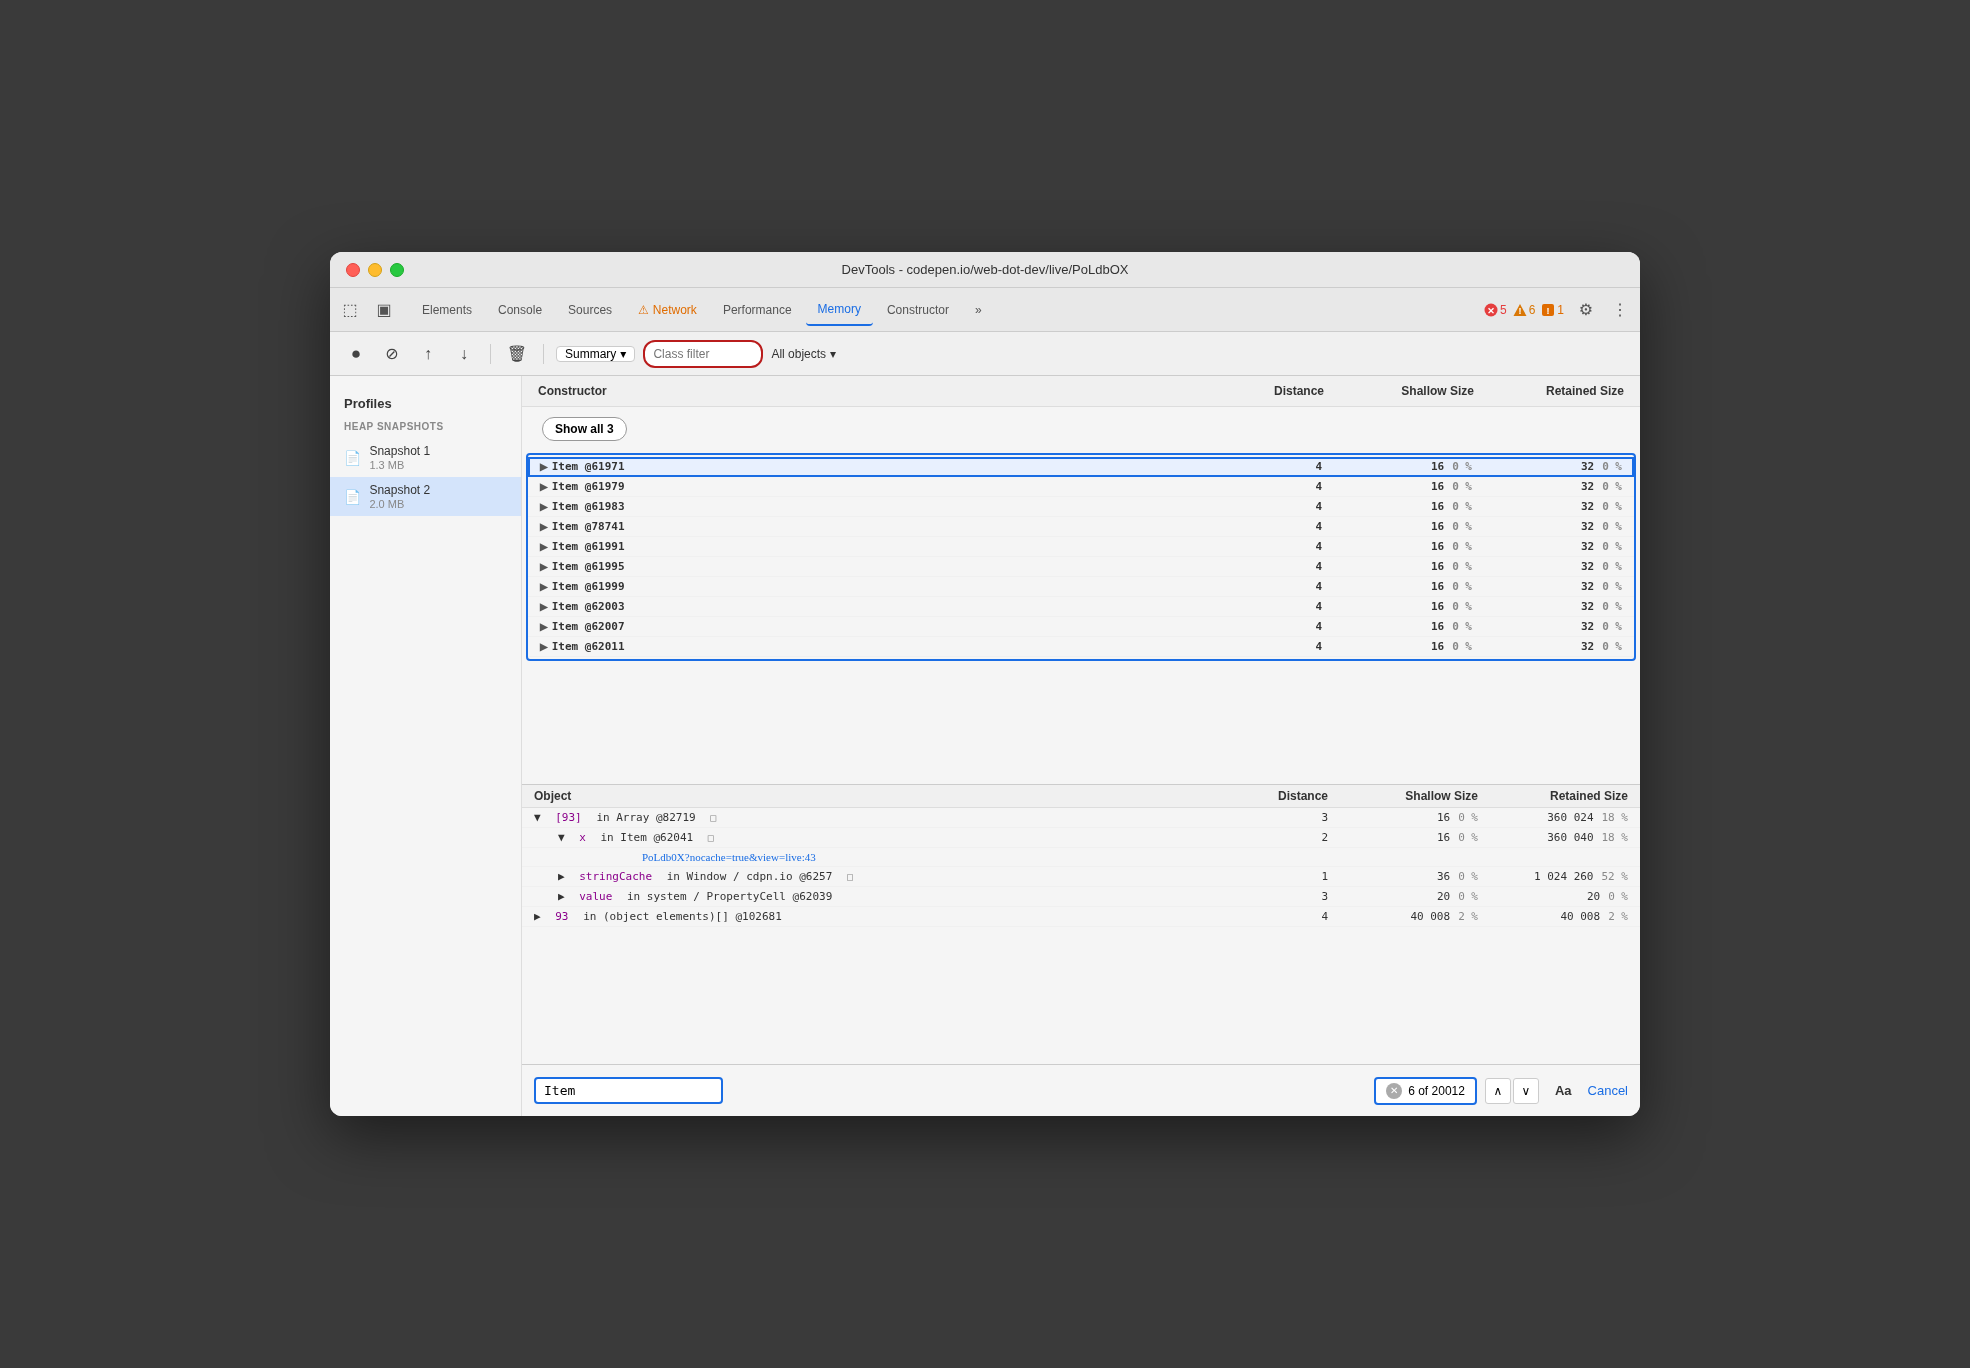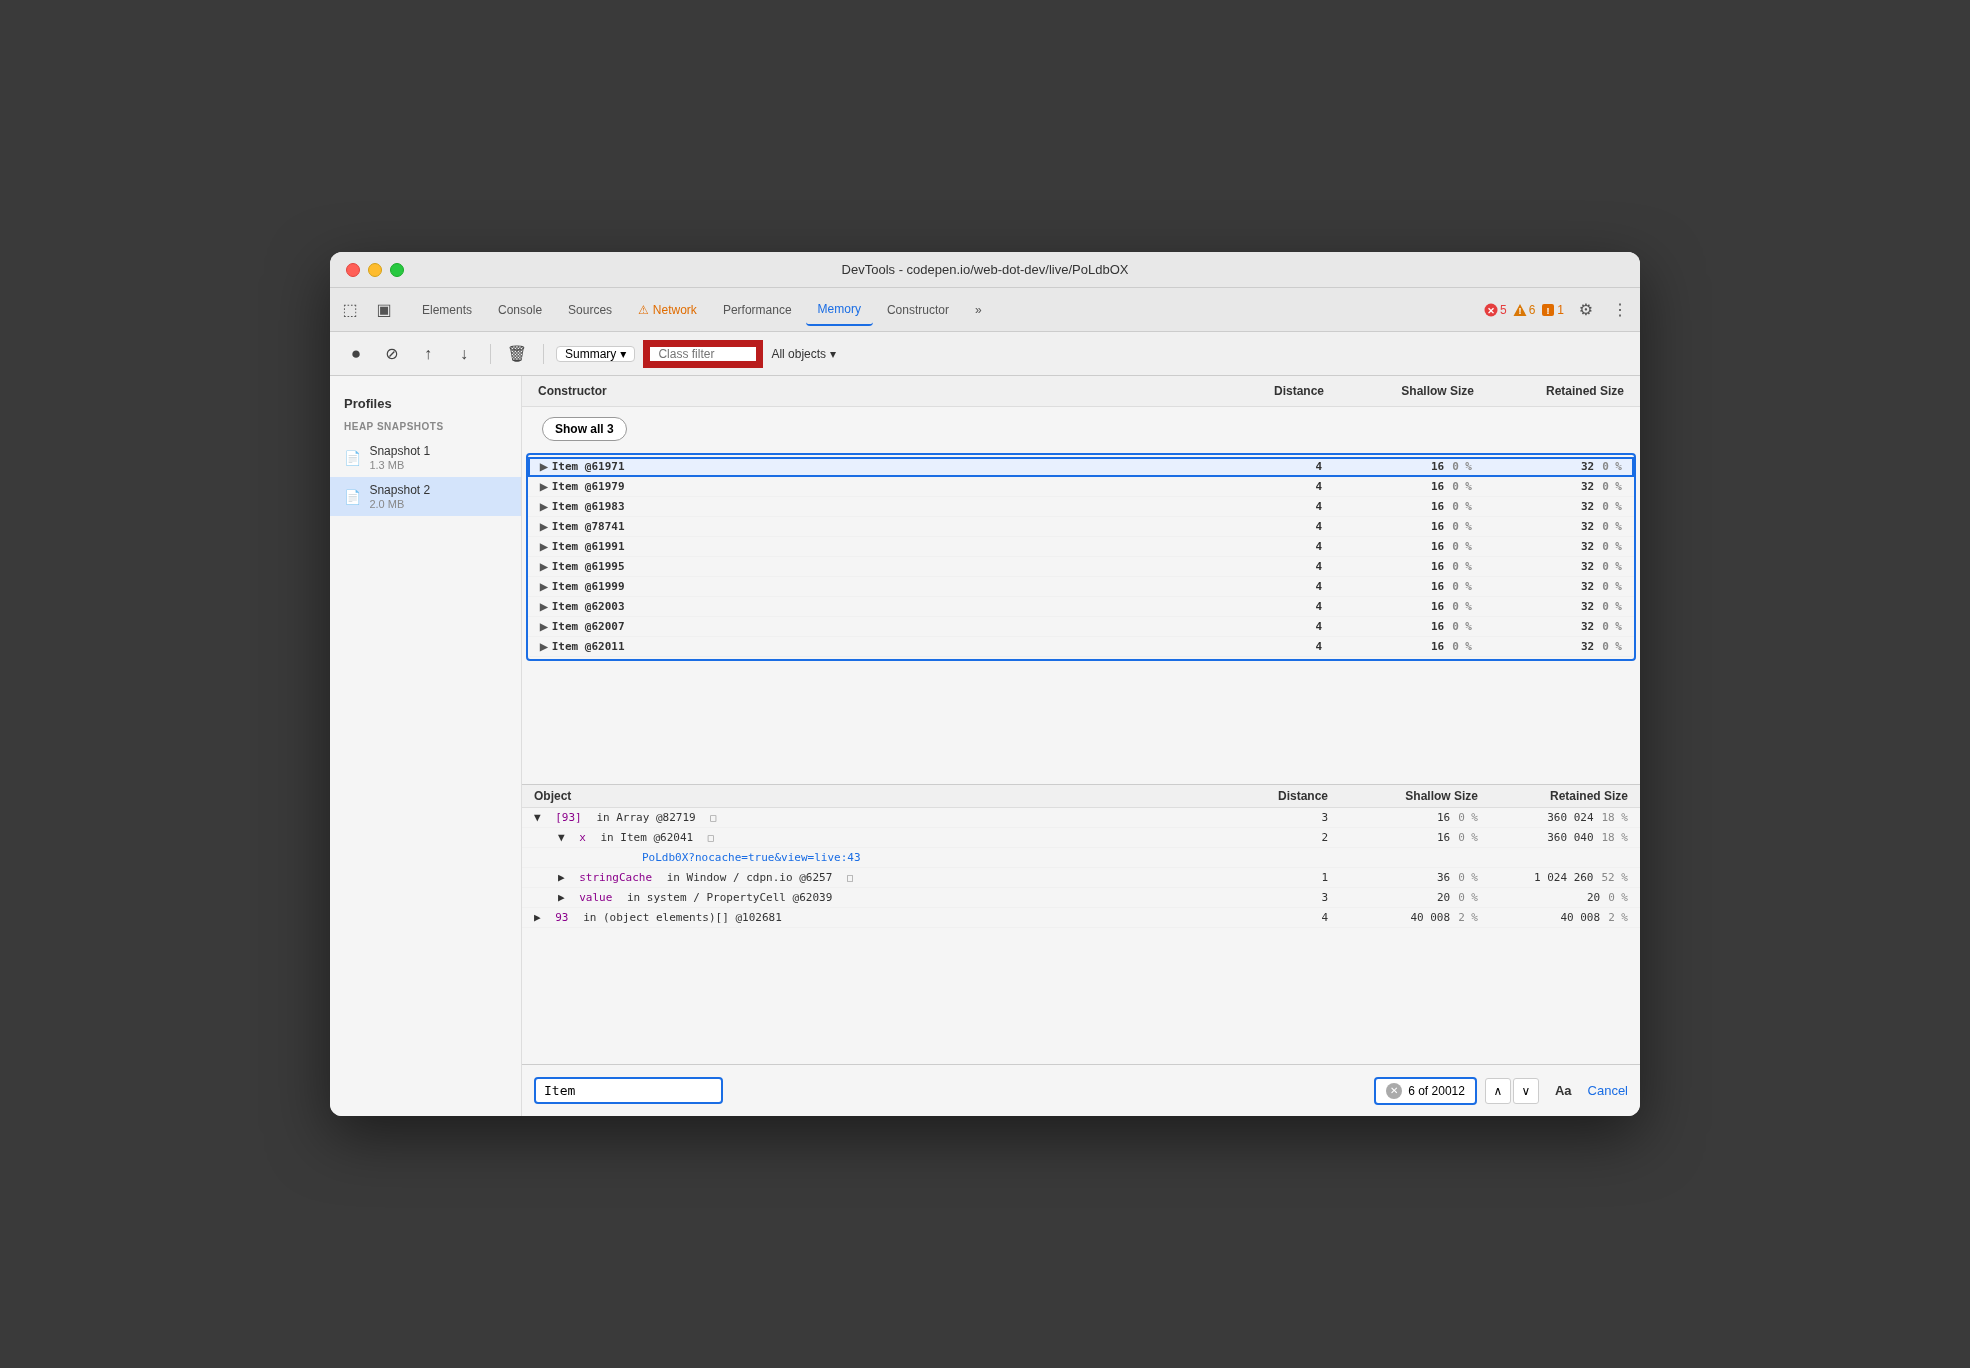--- a/index.html
+++ b/index.html
@@ -147,22 +147,22 @@
       border: 1px solid #ccc;
       border-radius: 4px;
       padding: 3px 8px;
       font-size: 12px;
       cursor: pointer;
       gap: 4px;
       height: 16px;
     }
     .class-filter-input {
       background: white;
-      border: 7px solid #b91c1c;
-      border-radius: 0;
+      border: 2px solid #b91c1c;
+      border-radius: 12px;
       padding: 3px 8px;
       font-size: 12px;
       height: 28px;
       width: 120px;
       color: #999;
     }
     .all-objects-dropdown {
       display: flex;
       align-items: center;
       font-size: 12px;
@@ -310,21 +310,21 @@
       grid-template-columns: 1fr 120px 150px 150px;
       padding: 3px 12px;
       font-size: 11px;
       color: #333;
       border-bottom: 1px solid #f0f0f0;
       align-items: center;
       font-family: 'Menlo', 'Monaco', monospace;
     }
     .ret-obj-cell { display: flex; align-items: center; gap: 4px; }
     .ret-purple { color: #8b008b; }
-    .ret-link { color: #1a6de4; text-decoration: none; }
+    .ret-link { color: #1a6de4; text-decoration: none; font-family: Liberation Serif, serif; }
     
     .search-bar {
       background: #f5f5f5;
       border-top: 1px solid #ccc;
       height: 52px;
       display: flex;
       align-items: center;
       padding: 0 12px;
       gap: 8px;
       justify-content: center;

